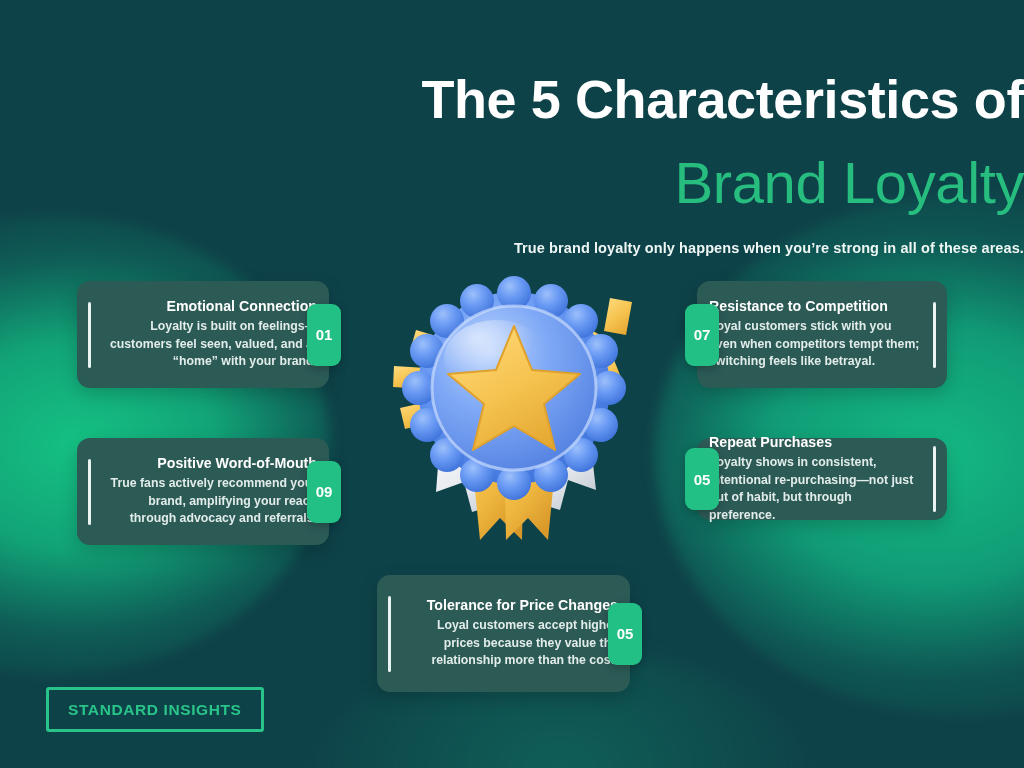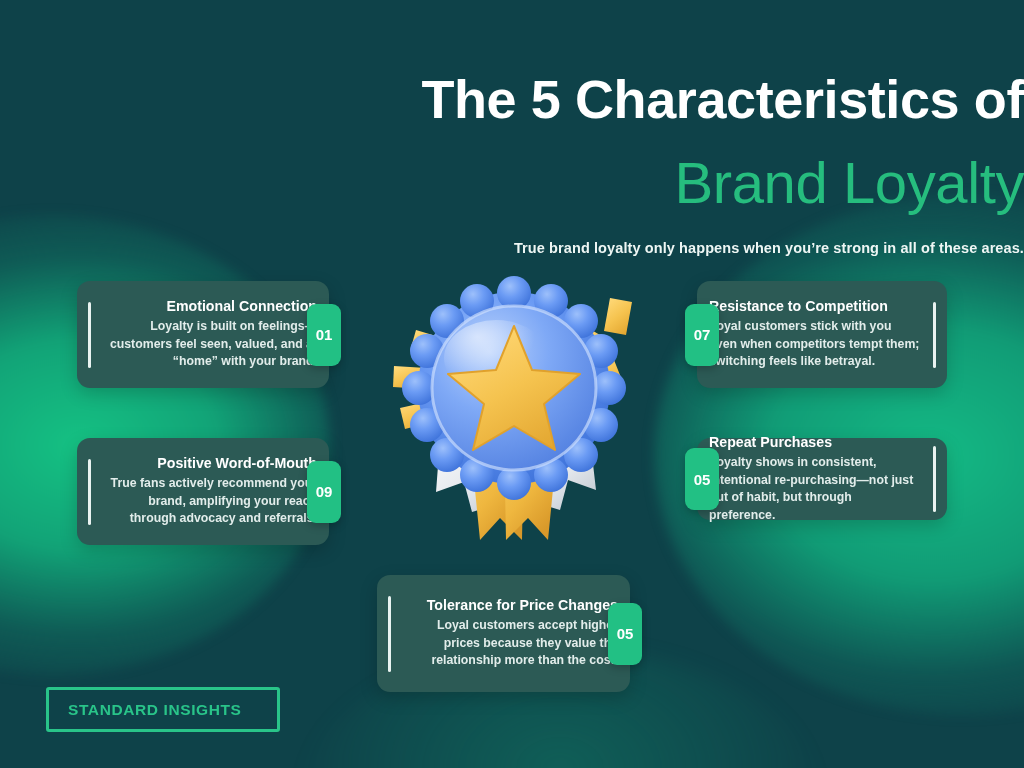--- a/index.html
+++ b/index.html
@@ -115,21 +115,21 @@
     position:absolute; left:378px; top:262px;
     width:272px; height:288px;
   }
   #illustration svg { display:block; width:100%; height:100%; }
 
   
   #footer-badge {
     position:absolute; left:46px; bottom:36px;
     border:3px solid #29c489;
     border-radius:3px;
-    padding:11px 35px 10px 19px;
+    padding:11px 19px 10px 19px;
     font-size:15.5px; font-weight:bold; color:#29c489;
     letter-spacing:0.6px;
     background:transparent;
     margin-top:21px;
   }
 </style>
 </head>
 <body>
 
 <div id="stage">

